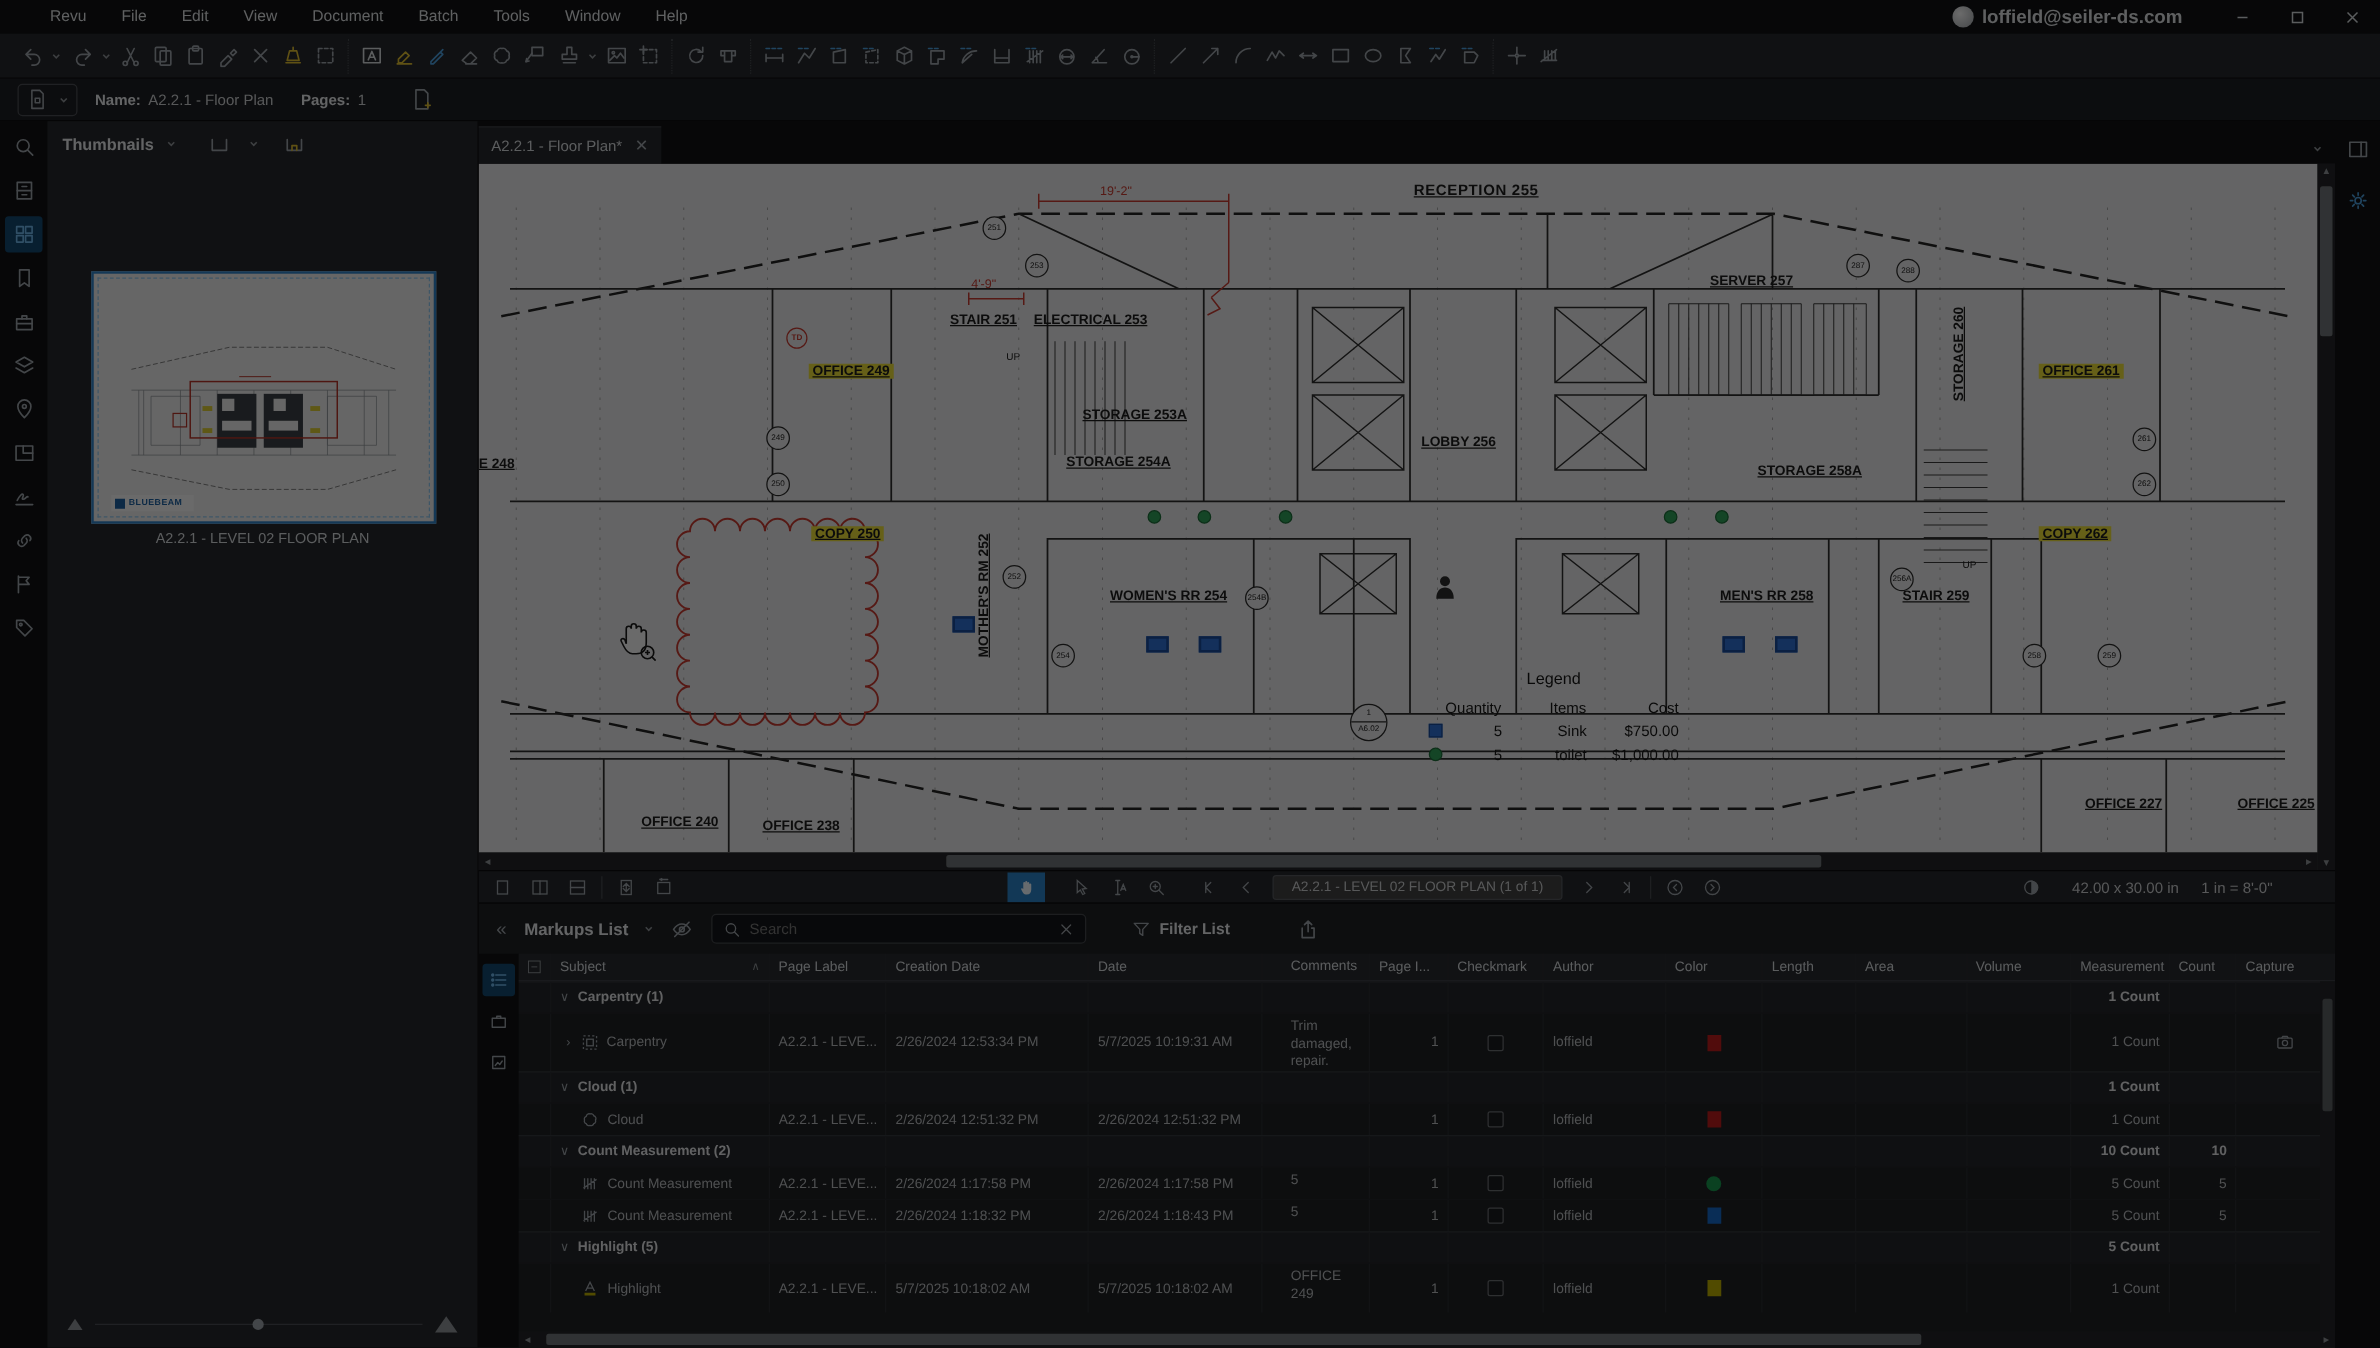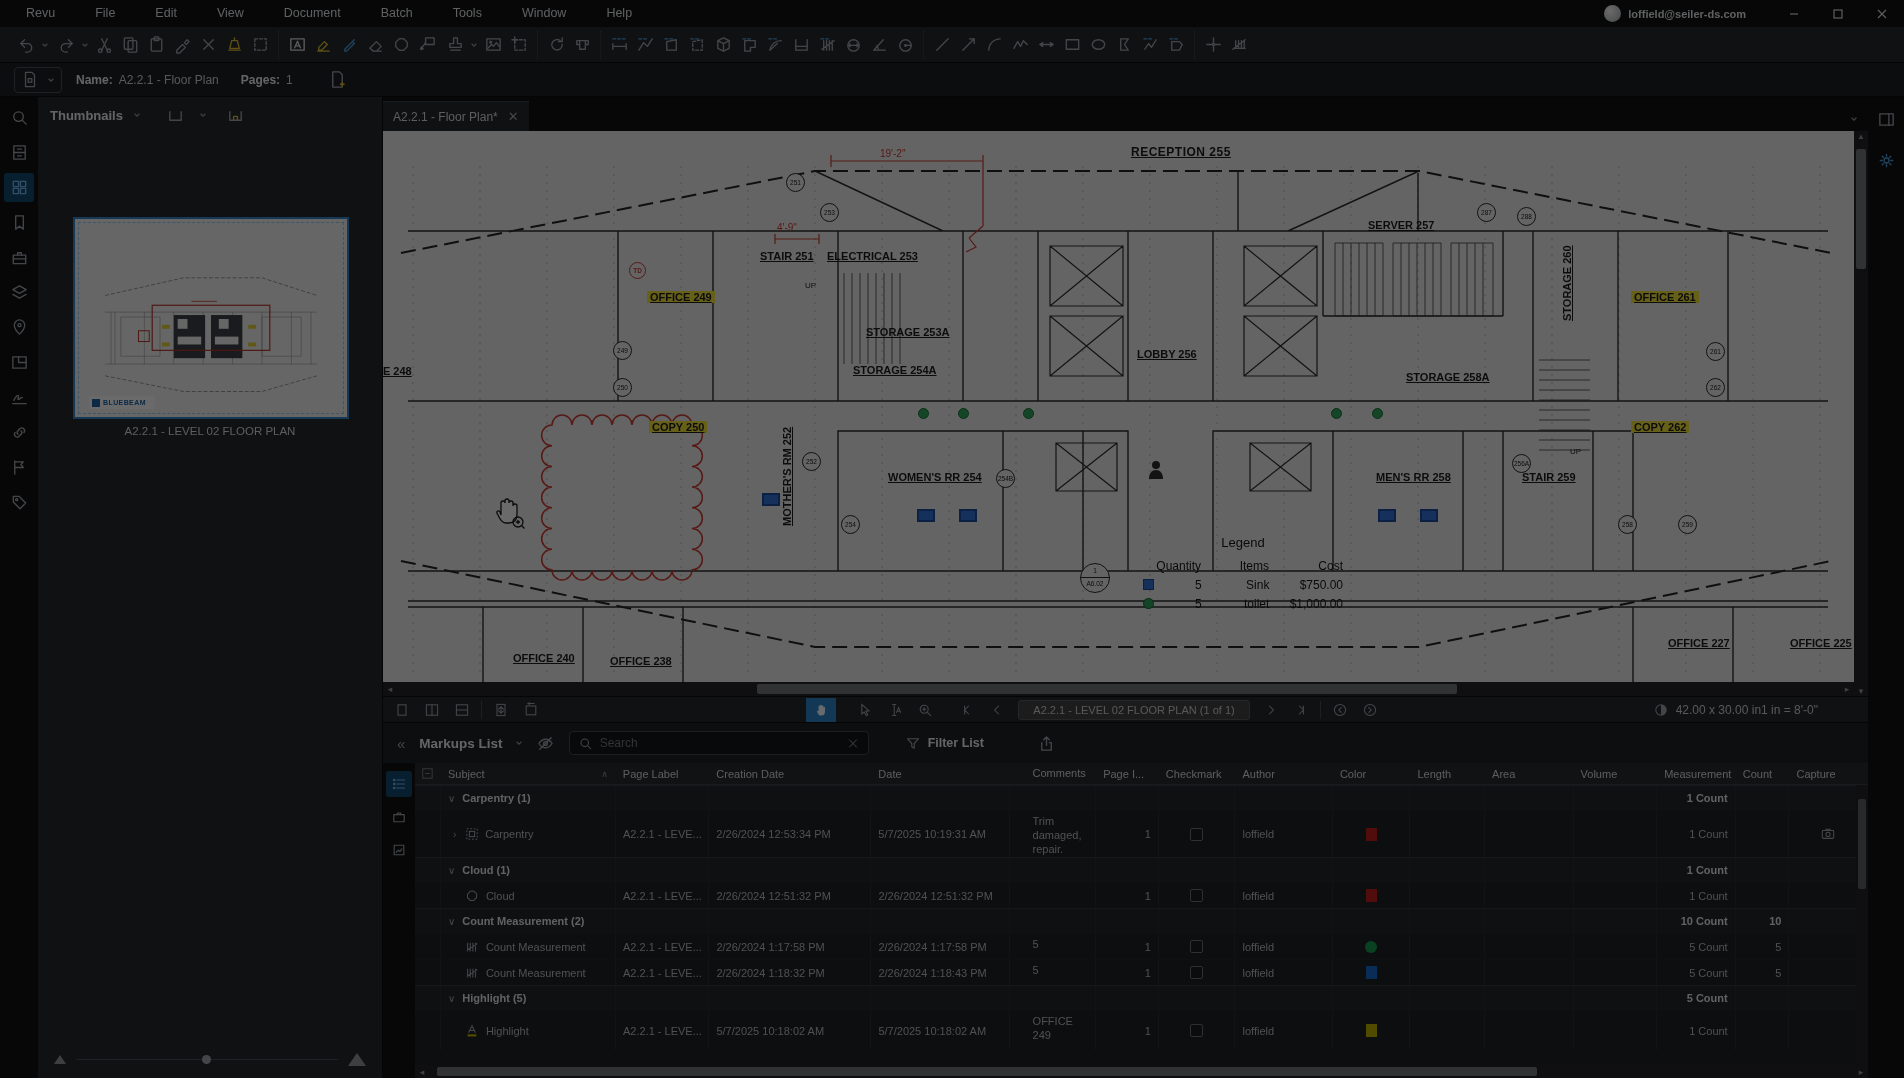--- a/index.html
+++ b/index.html
@@ -10,25 +10,25 @@
 
   svg { display:block; }
   .ic { display:inline-flex; align-items:center; justify-content:center; width:26px; height:26px; color:#9aa0a6; }
   .ic svg { width:19px; height:19px; stroke:currentColor; fill:none; stroke-width:1.4; stroke-linecap:round; stroke-linejoin:round; }
   .ic.yellow { color:#d9b92f; } .ic.blue { color:#4a9bd8; } .ic.white { color:#cfd3d6; }
   .chev { width:8px; height:8px; margin-left:2px; }
   .chev svg { width:8px; height:8px; stroke:#8b9094; fill:none; stroke-width:1.6; }
 
   
   .titlebar { height:27px; background:#101214; display:flex; align-items:center; }
-  .menu { display:flex; align-items:flex-start; padding-left:14px; gap:16px; }
+  .menu { display:flex; align-items:flex-start; padding-left:28px; gap:4px; }
   .menu-item { padding:0 12px; line-height:27px; color:#d9dbdd; font-size:12.5px; }
   .tb-right { margin-left:auto; display:flex; align-items:center; height:27px; }
   .avatar { width:17px; height:17px; border-radius:50%; background:radial-gradient(circle at 35% 35%, #f4f4f4, #b9bcbf 70%, #8f9295); margin-right:7px; }
-  .account { color:#d9dbdd; font-size:11px; margin-right:26px; font-weight:bold; }
+  .account { color:#d9dbdd; font-size:15px; margin-right:26px; font-weight:bold; }
   .winbtn { width:44px; height:27px; display:flex; align-items:center; justify-content:center; color:#cfd3d6; }
 
   
   .toolbar { height:36px; background:#26282c; display:flex; align-items:center; padding-left:6px; border-bottom:1px solid #0c0d0f; }
   .tgroup { display:flex; align-items:center; height:28px; padding:0 5px; border-left:1px dotted #46494e; }
   .tgroup:first-child { border-left:none; }
   .tbtn { display:flex; align-items:center; padding:0 2px; }
 
   
   .namebar { height:34px; background:#1d1f23; display:flex; align-items:center; border-bottom:1px solid #0c0d0f; }
@@ -102,21 +102,21 @@
   .sc-arrow.right { margin-left:auto; }
   .sc-arrow.bottom { margin-top:auto; }
 
   
   .navbar { height:26px; background:#26282c; display:flex; align-items:center; border-top:1px solid #0c0d0f; padding:0 4px; }
   .nv { width:30px; height:24px; display:flex; align-items:center; justify-content:center; color:#9aa0a6; }
   .nv svg { width:16px; height:16px; stroke:currentColor; fill:none; stroke-width:1.3; stroke-linecap:round; }
   .nv.active { background:#2a80c4; color:#eaf4fb; }
   .nv-sep { width:1px; height:18px; background:#45484d; margin:0 4px; }
   .pagebox { width:232px; height:20px; border:1px solid #55585c; border-radius:3px; background:#404040; color:#c7c9cb; font-size:11px; display:flex; align-items:center; justify-content:center; margin:0 6px; }
-  .nav-right { margin-left:auto; display:flex; align-items:center; padding-right:46px; color:#c7c9cb; font-size:12px; }
+  .nav-right { margin-left:auto; display:flex; align-items:center; gap:18px; padding-right:46px; color:#c7c9cb; font-size:12px; }
 
   
   .markups { height:356px; background:#1e2023; border-top:1px solid #0c0d0f; display:flex; flex-direction:column; }
   .mk-head { height:40px; display:flex; align-items:center; padding:0 10px; gap:10px; }
   .mk-collapse { color:#9aa0a6; font-size:15px; padding:0 4px; }
   .mk-title { font-weight:bold; font-size:13.5px; color:#e2e4e6; }
   .searchbox { width:300px; height:24px; background:#141619; border:1px solid #43464a; border-radius:4px; display:flex; align-items:center; padding:0 8px; gap:7px; }
   .searchbox input { flex:1; background:transparent; border:none; outline:none; color:#c7c9cb; font-size:12px; font-family:inherit; }
   .mk-filter { display:flex; align-items:center; gap:7px; margin-left:26px; color:#e2e4e6; font-weight:bold; font-size:12.5px; }
   .mk-share { margin-left:40px; }

